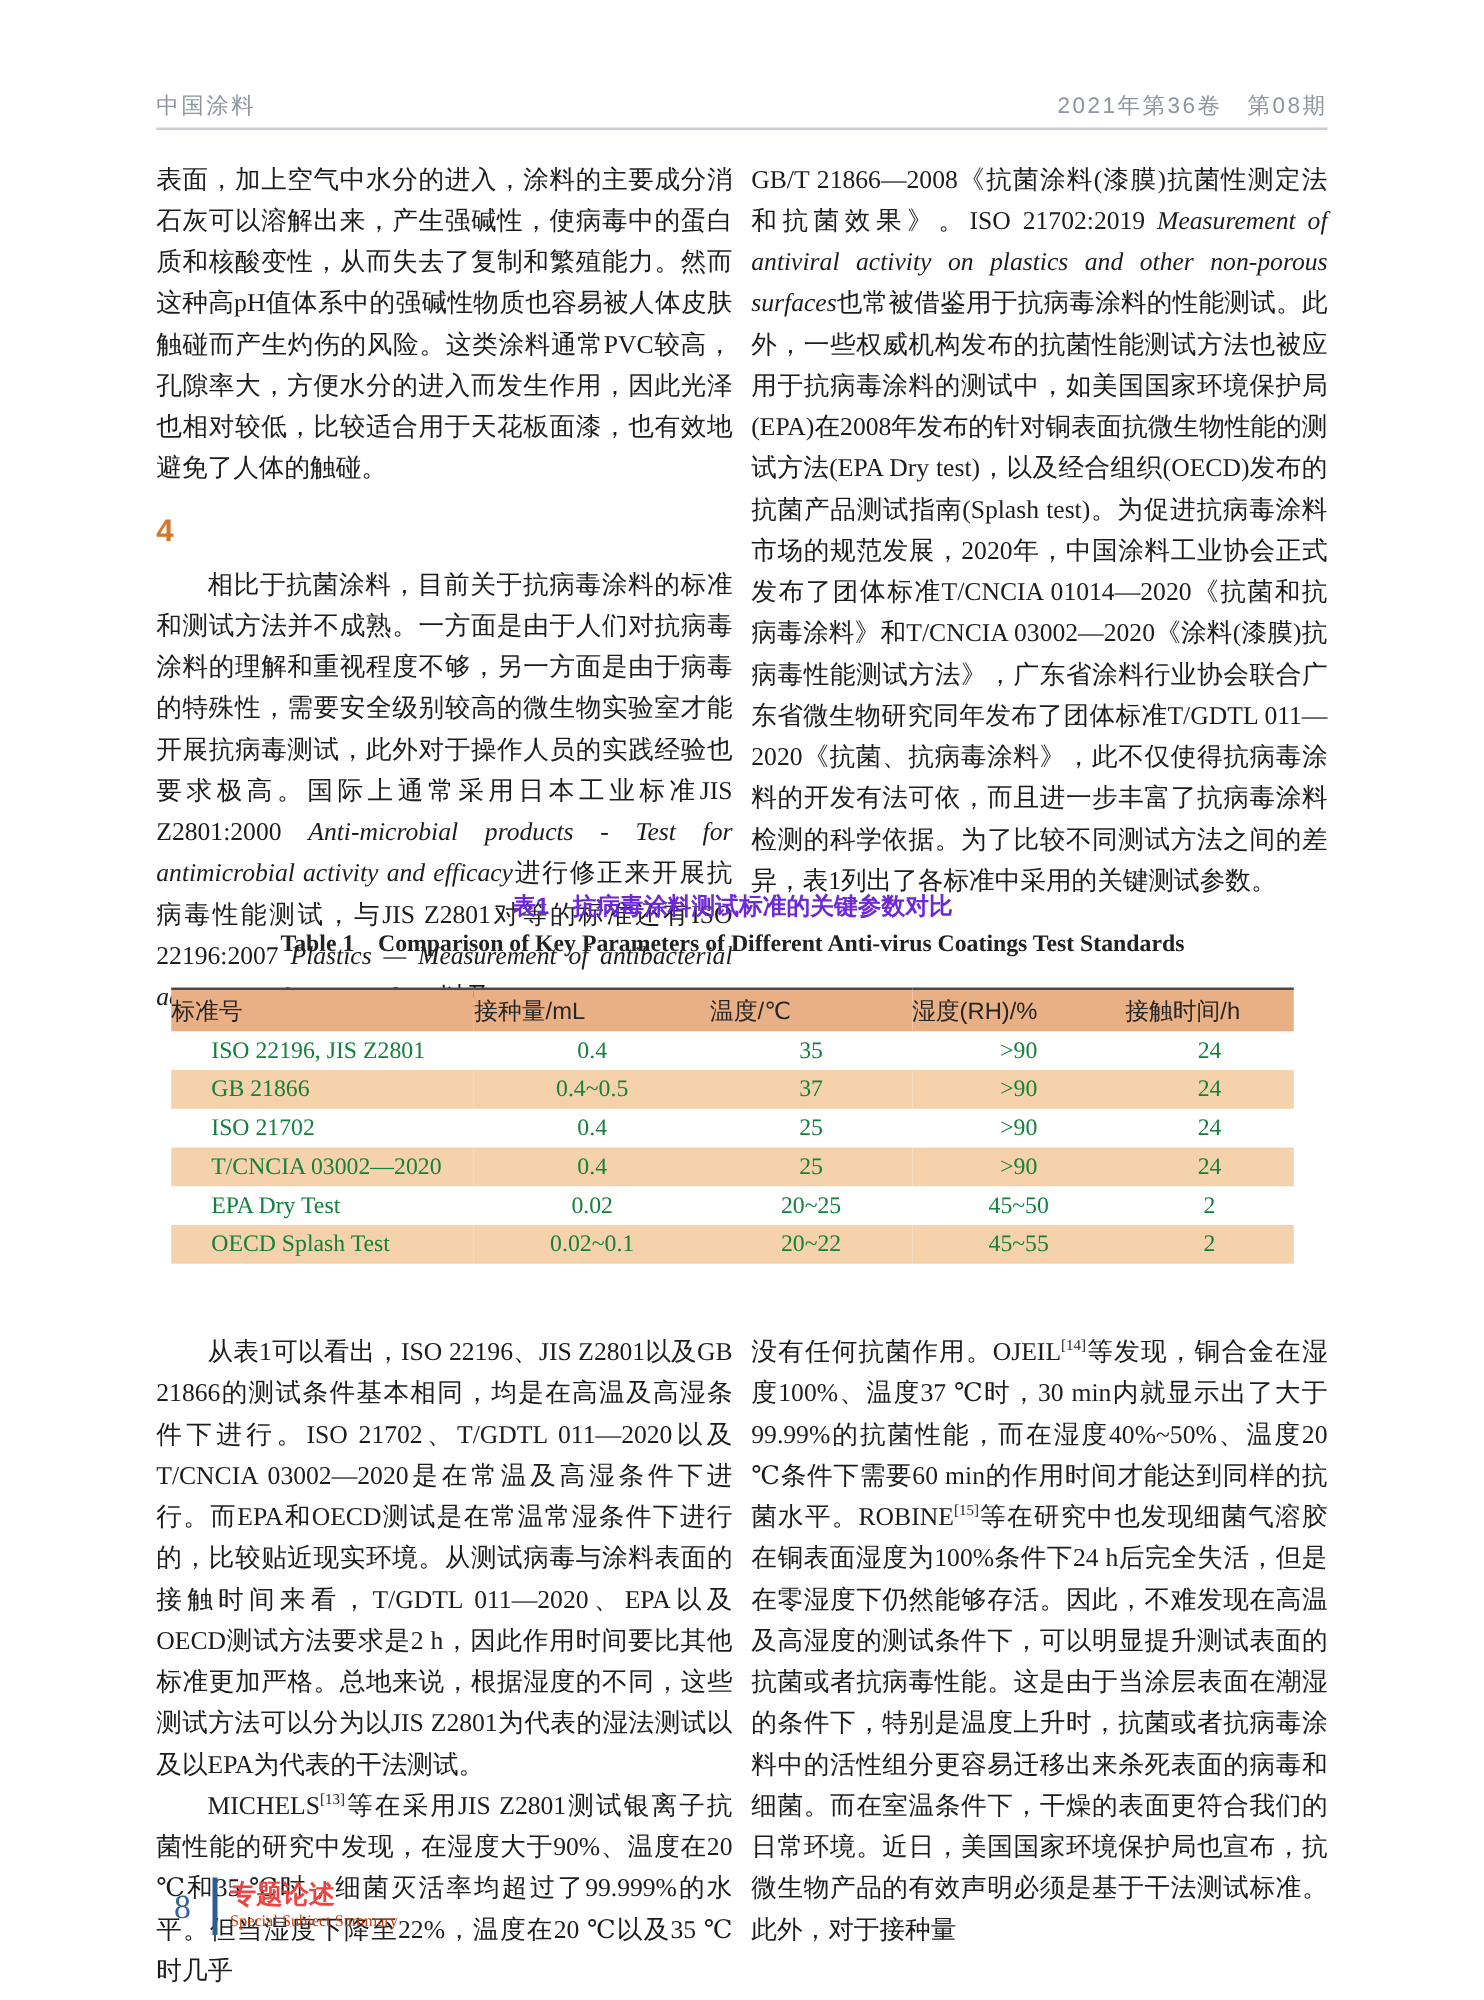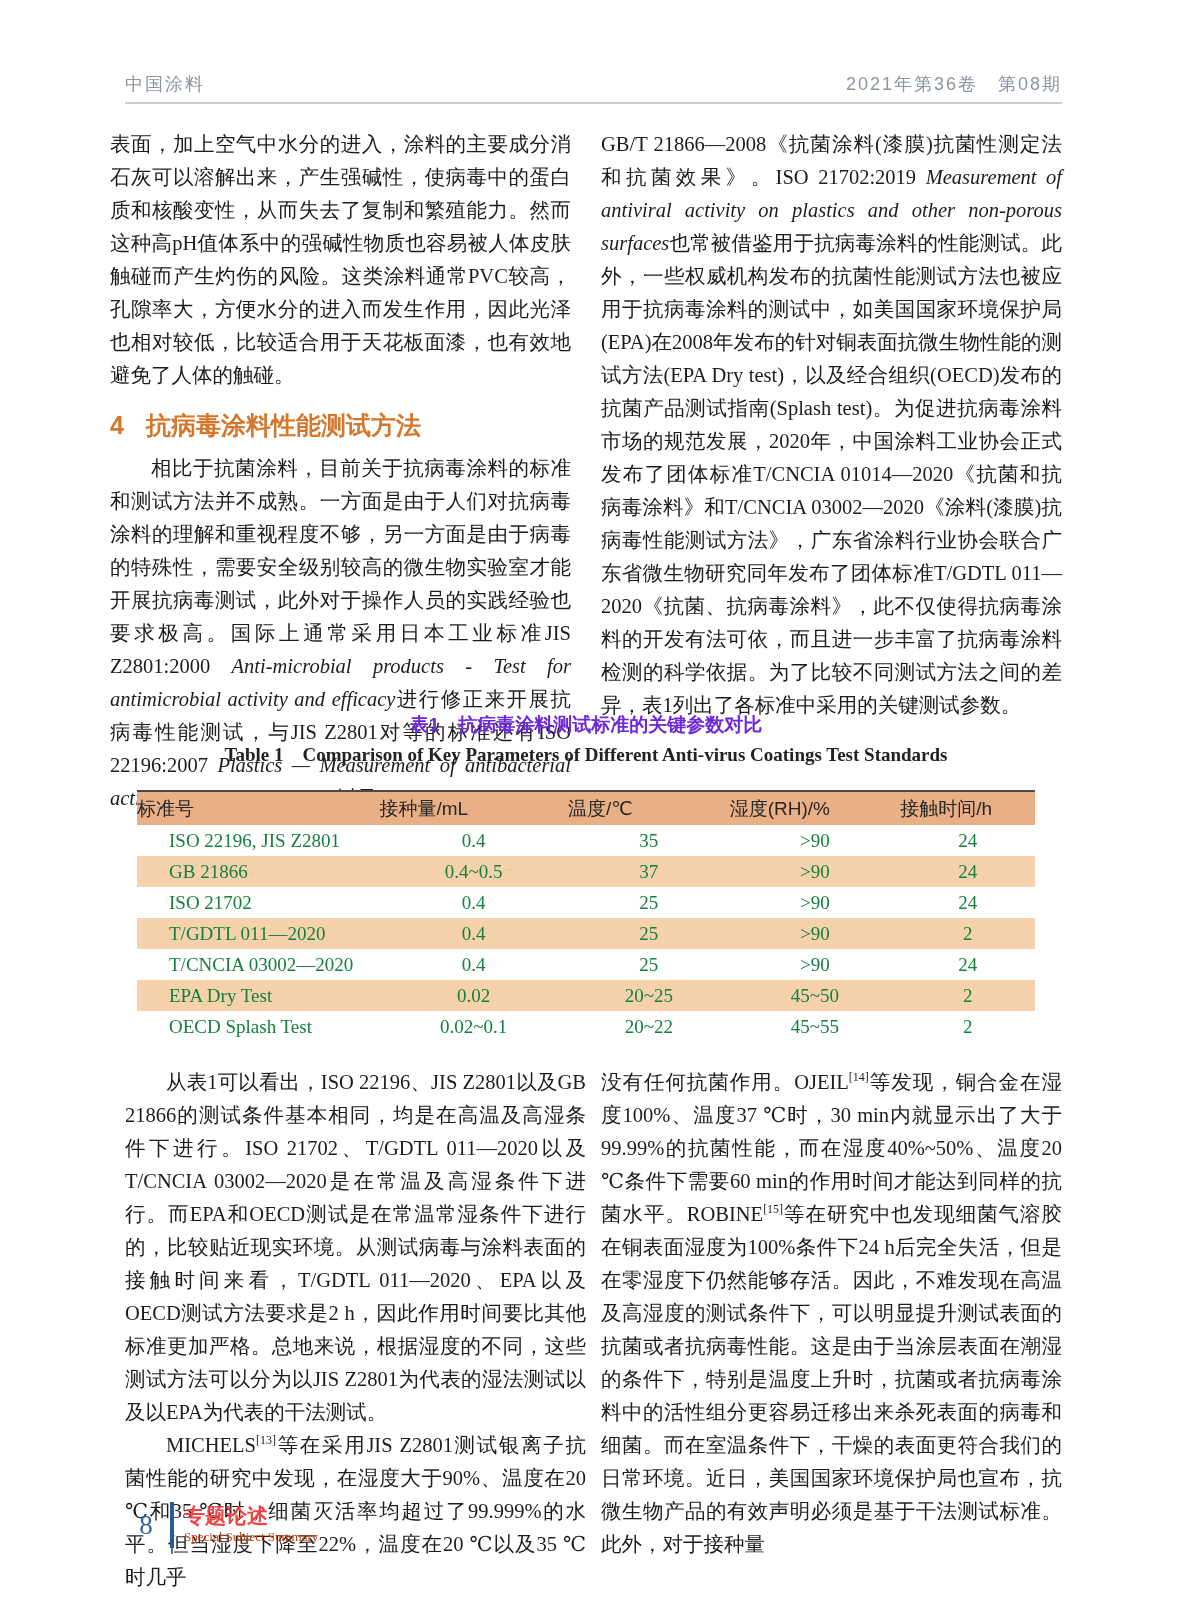--- a/index.html
+++ b/index.html
@@ -16,21 +16,21 @@
   .running-head {
     position:absolute; left:125px; right:125px; top:72px;
     display:flex; justify-content:space-between; align-items:flex-end;
     padding-bottom:6px;
     border-bottom:2px solid #c9ced4;
     font-family:"Liberation Sans","DejaVu Sans",sans-serif;
     color:#8d95a0; font-size:18px; letter-spacing:2px;
   }
   
   .col { position:absolute; width:461px; font-size:20.5px; line-height:33px; text-align:justify; }
-  .col-left-top    { left:110px; top:128px; }
+  .col-left-top    { left:125px; top:128px; }
   .col-right-top   { left:601px; top:128px; }
   .col-left-bot    { left:125px; top:1066px; }
   .col-right-bot   { left:601px; top:1066px; }
   .para { text-align:justify; }
   .para.indent { text-indent:2em; }
   .para i { font-style:italic; }
   sup.ref { font-size:12px; vertical-align:super; line-height:0; }
   
   .section-heading {
     margin:17px 0 10px 0;
@@ -88,21 +88,20 @@
 
   <div class="running-head">
     <span>中国涂料</span>
     <span>2021年第36卷　第08期</span>
   </div>
 
   <div class="col col-left-top">
     <p class="para">表面，加上空气中水分的进入，涂料的主要成分消石灰可以溶解出来，产生强碱性，使病毒中的蛋白质和核酸变性，从而失去了复制和繁殖能力。然而这种高pH值体系中的强碱性物质也容易被人体皮肤触碰而产生灼伤的风险。这类涂料通常PVC较高，孔隙率大，方便水分的进入而发生作用，因此光泽也相对较低，比较适合用于天花板面漆，也有效地避免了人体的触碰。</p>
     <div class="section-heading">
       <span>4</span>
-      <span>抗病毒涂料性能测试方法</span>
     </div>
     <p class="para indent"><span>相比于抗菌涂料，目前关于抗病毒涂料的标准和测试方法并不成熟。一方面是由于人们对抗病毒涂料的理解和重视程度不够，另一方面是由于病毒的特殊性，需要安全级别较高的微生物实验室才能开展抗病毒测试，此外对于操作人员的实践经验也要求极高。国际上通常采用日本工业标准JIS Z2801:2000 </span><i>Anti-microbial products - Test for antimicrobial activity and efficacy</i><span>进行修正来开展抗病毒性能测试，与JIS Z2801对等的标准还有ISO 22196:2007 </span><i>Plastics — Measurement of antibacterial activity on plastics surfaces</i><span>以及</span></p>
   </div>
 
   <div class="col col-right-top">
     <p class="para"><span>GB/T 21866—2008《抗菌涂料(漆膜)抗菌性测定法和抗菌效果》。ISO 21702:2019 </span><i>Measurement of antiviral activity on plastics and other non-porous surfaces</i><span>也常被借鉴用于抗病毒涂料的性能测试。此外，一些权威机构发布的抗菌性能测试方法也被应用于抗病毒涂料的测试中，如美国国家环境保护局(EPA)在2008年发布的针对铜表面抗微生物性能的测试方法(EPA Dry test)，以及经合组织(OECD)发布的抗菌产品测试指南(Splash test)。为促进抗病毒涂料市场的规范发展，2020年，中国涂料工业协会正式发布了团体标准T/CNCIA 01014—2020《抗菌和抗病毒涂料》和T/CNCIA 03002—2020《涂料(漆膜)抗病毒性能测试方法》，广东省涂料行业协会联合广东省微生物研究同年发布了团体标准T/GDTL 011—2020《抗菌、抗病毒涂料》，此不仅使得抗病毒涂料的开发有法可依，而且进一步丰富了抗病毒涂料检测的科学依据。为了比较不同测试方法之间的差异，表1列出了各标准中采用的关键测试参数。</span></p>
   </div>
 
   <div class="table-block">
     <div class="table-title-cn">表1　抗病毒涂料测试标准的关键参数对比</div>
@@ -131,27 +130,20 @@
             <td>37</td>
             <td>&gt;90</td>
             <td>24</td>
           </tr>
           <tr>
             <td class="col-standard">ISO 21702</td>
             <td>0.4</td>
             <td>25</td>
             <td>&gt;90</td>
             <td>24</td>
-          </tr>
-          <tr>
-            <td class="col-standard">T/GDTL 011—2020</td>
-            <td>0.4</td>
-            <td>25</td>
-            <td>&gt;90</td>
-            <td>2</td>
           </tr>
           <tr>
             <td class="col-standard">T/CNCIA 03002—2020</td>
             <td>0.4</td>
             <td>25</td>
             <td>&gt;90</td>
             <td>24</td>
           </tr>
           <tr>
             <td class="col-standard">EPA Dry Test</td>

